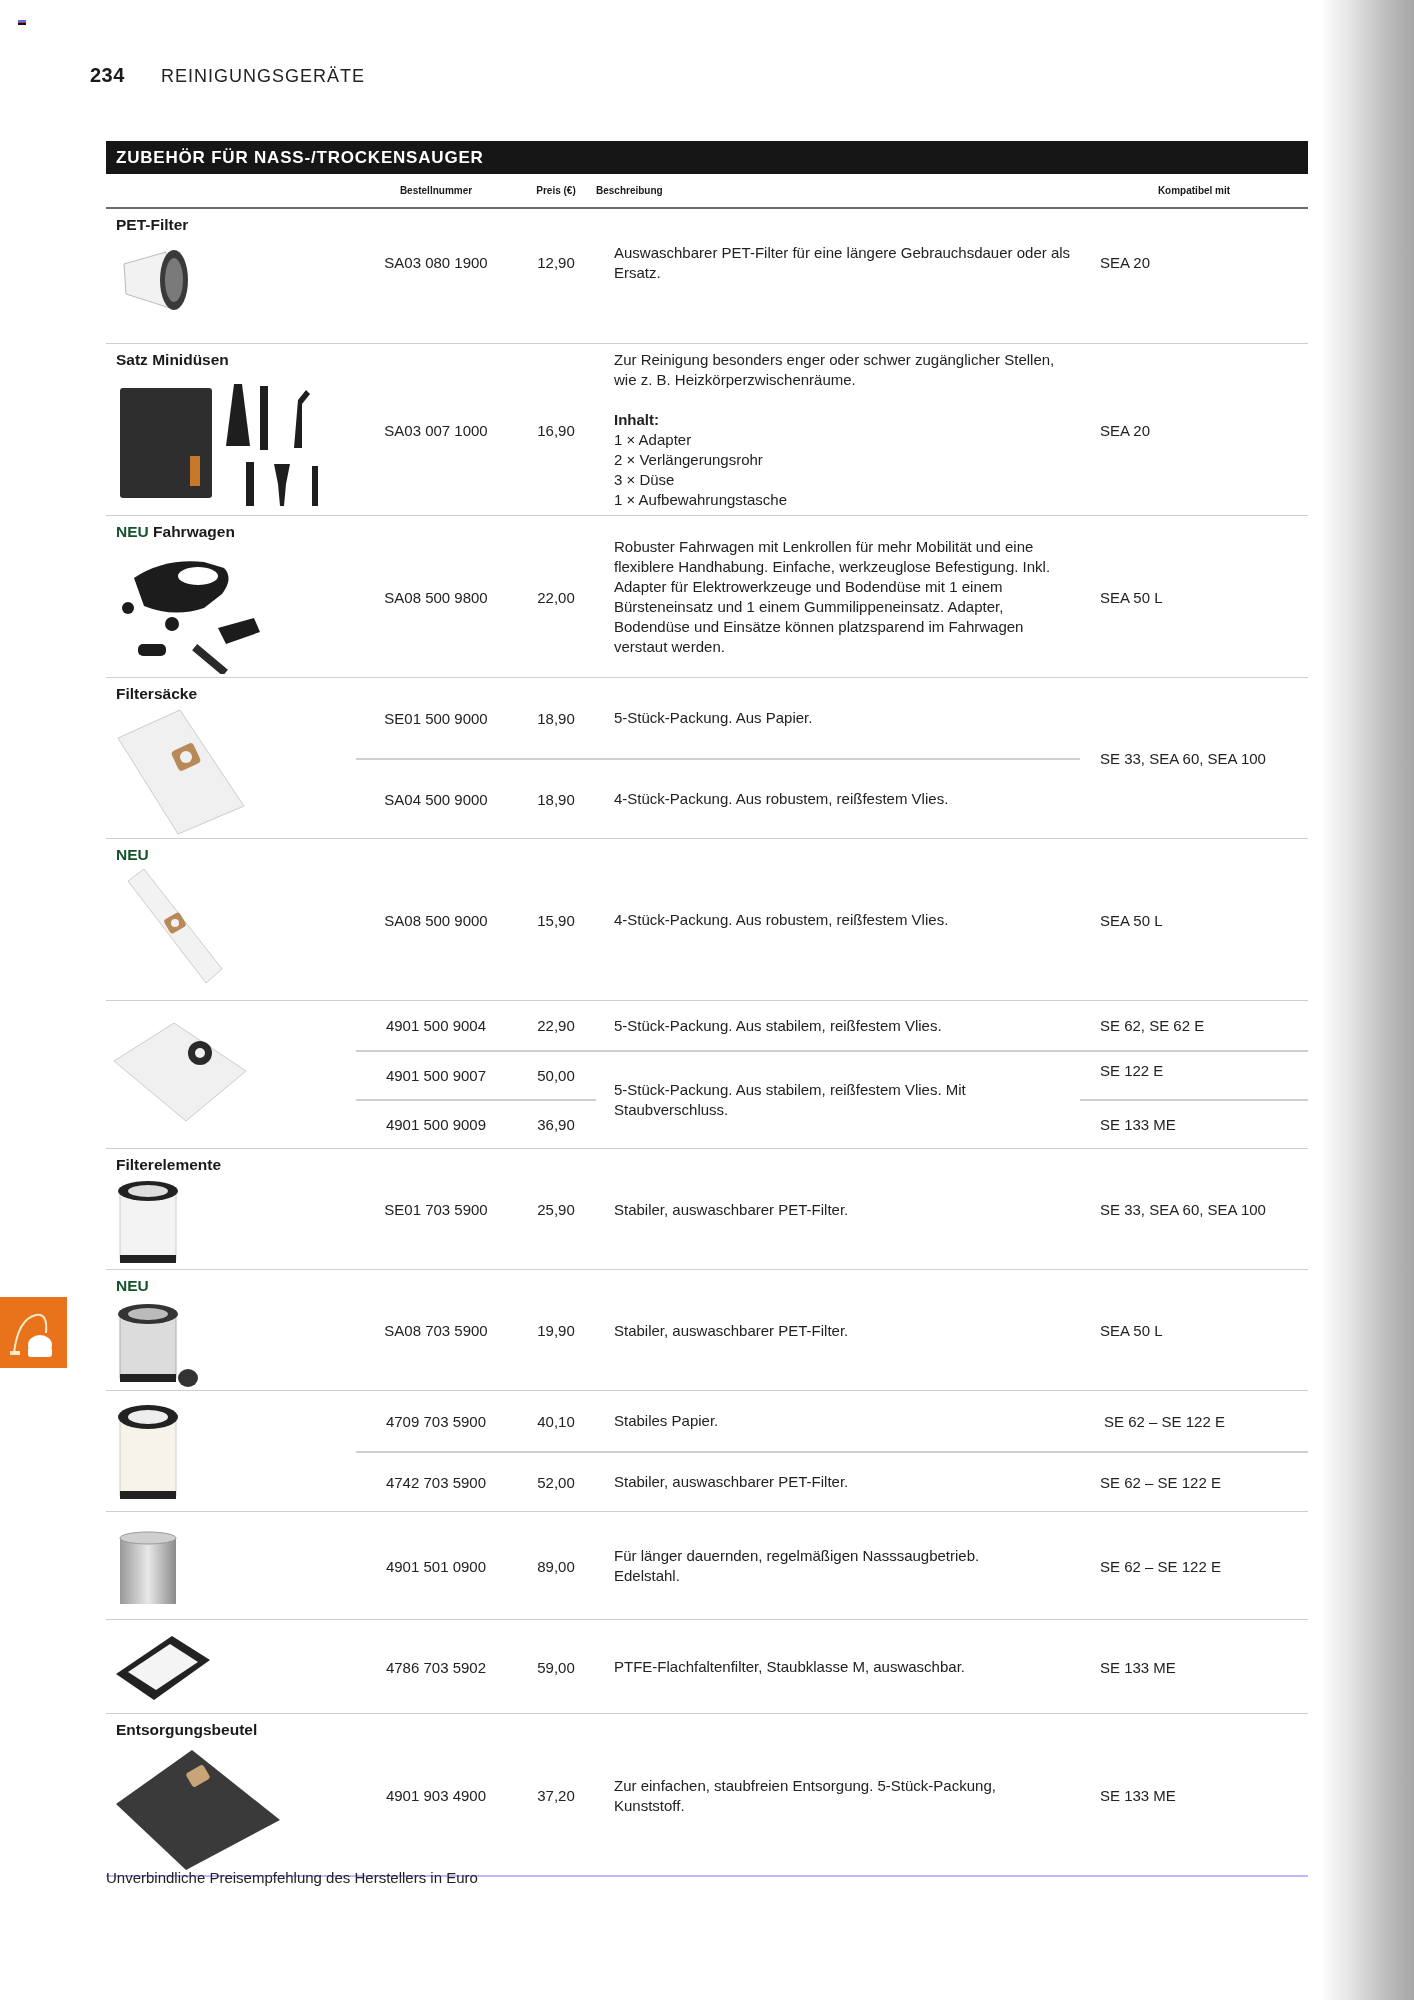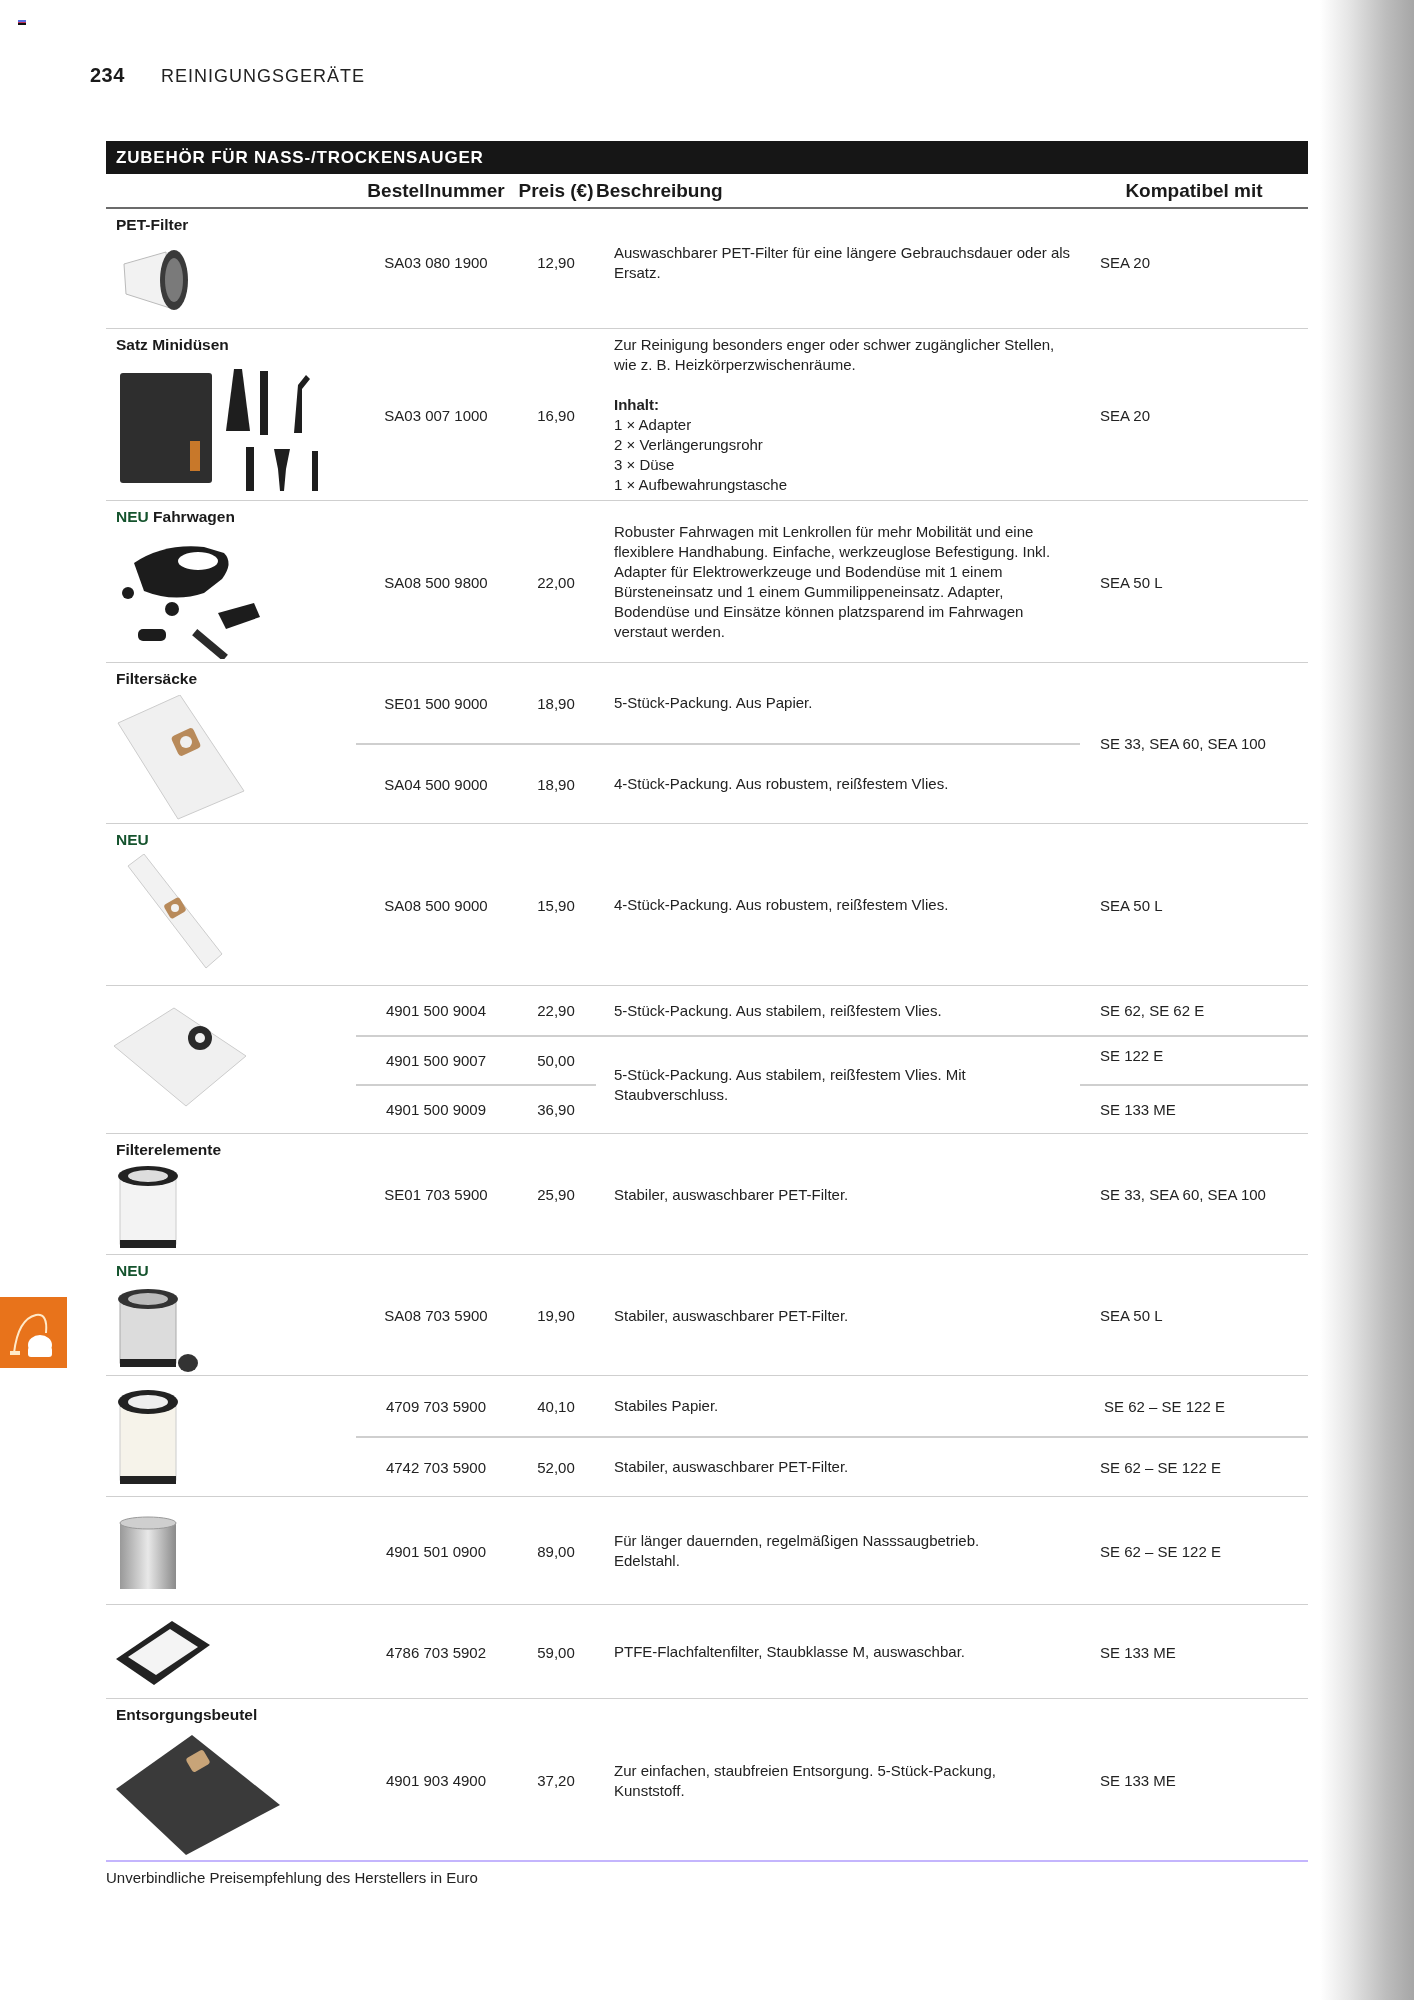--- a/index.html
+++ b/index.html
@@ -18,21 +18,21 @@
   .crop-mark { position: absolute; left: 18px; top: 20px; width: 8px; height: 6px; }
   .crop-mark span { display: block; height: 2px; }
   .page-header { position: absolute; left: 90px; top: 64px; display: flex; align-items: baseline; }
   .page-num { font-weight: 700; font-size: 20px; letter-spacing: 0.5px; width: 71px; }
   .section-name { font-size: 18px; letter-spacing: 1px; color: #222; }
   .table-wrap { position: absolute; left: 106px; top: 141px; width: 1202px; }
   .title-bar {
     background: #161616; color: #fff; height: 33px; line-height: 33px;
     padding-left: 10px; font-weight: 700; font-size: 17px; letter-spacing: 0.8px;
   }
-  .col-head { display: flex; height: 35px; align-items: center; border-bottom: 2px solid #6b6b6b; font-weight: 700; font-size: 19px; }
+  .col-head { display: flex; height: 35px; align-items: center; border-bottom: 2px solid #6b6b6b; font-weight: 700; font-size: 10px; }
   .c-name { width: 250px; }
   .c-code { width: 160px; text-align: center; }
   .c-price { width: 80px; text-align: center; }
   .c-desc { width: 484px; }
   .c-comp { width: 228px; }
   .col-head .c-desc { }
   .col-head .c-comp { text-align: center; }
 
   .group { position: relative; border-bottom: 1.5px solid #cfcfcf; }
   .group-label { position: absolute; left: 10px; top: 7px; font-weight: 700; font-size: 15.5px; }
@@ -68,21 +68,21 @@
 <div class="table-wrap">
   <div class="title-bar">ZUBEHÖR FÜR NASS-/TROCKENSAUGER</div>
   <div class="col-head">
     <div class="c-name"></div>
     <div class="c-code">Bestellnummer</div>
     <div class="c-price">Preis (€)</div>
     <div class="c-desc">Beschreibung</div>
     <div class="c-comp">Kompatibel mit</div>
   </div>
 
-  <div class="group" style="height:120px;">
+  <div class="group" style="height:135px;">
     <div class="group-label">PET-Filter</div>
     <svg class="thumb" style="left:10px;top:33px" width="90" height="72" viewBox="0 0 90 72">
       <polygon points="8,22 50,10 54,66 10,52" fill="#f2f2f2" stroke="#bbb"></polygon>
       <ellipse cx="58" cy="38" rx="14" ry="30" fill="#3a3a3a"></ellipse>
       <ellipse cx="58" cy="38" rx="9" ry="22" fill="#7a7a7a"></ellipse>
     </svg>
     <div class="row" style="height:107px;">
       <div class="c-name"></div>
       <div class="c-code">SA03 080 1900</div>
       <div class="c-price">12,90</div>

